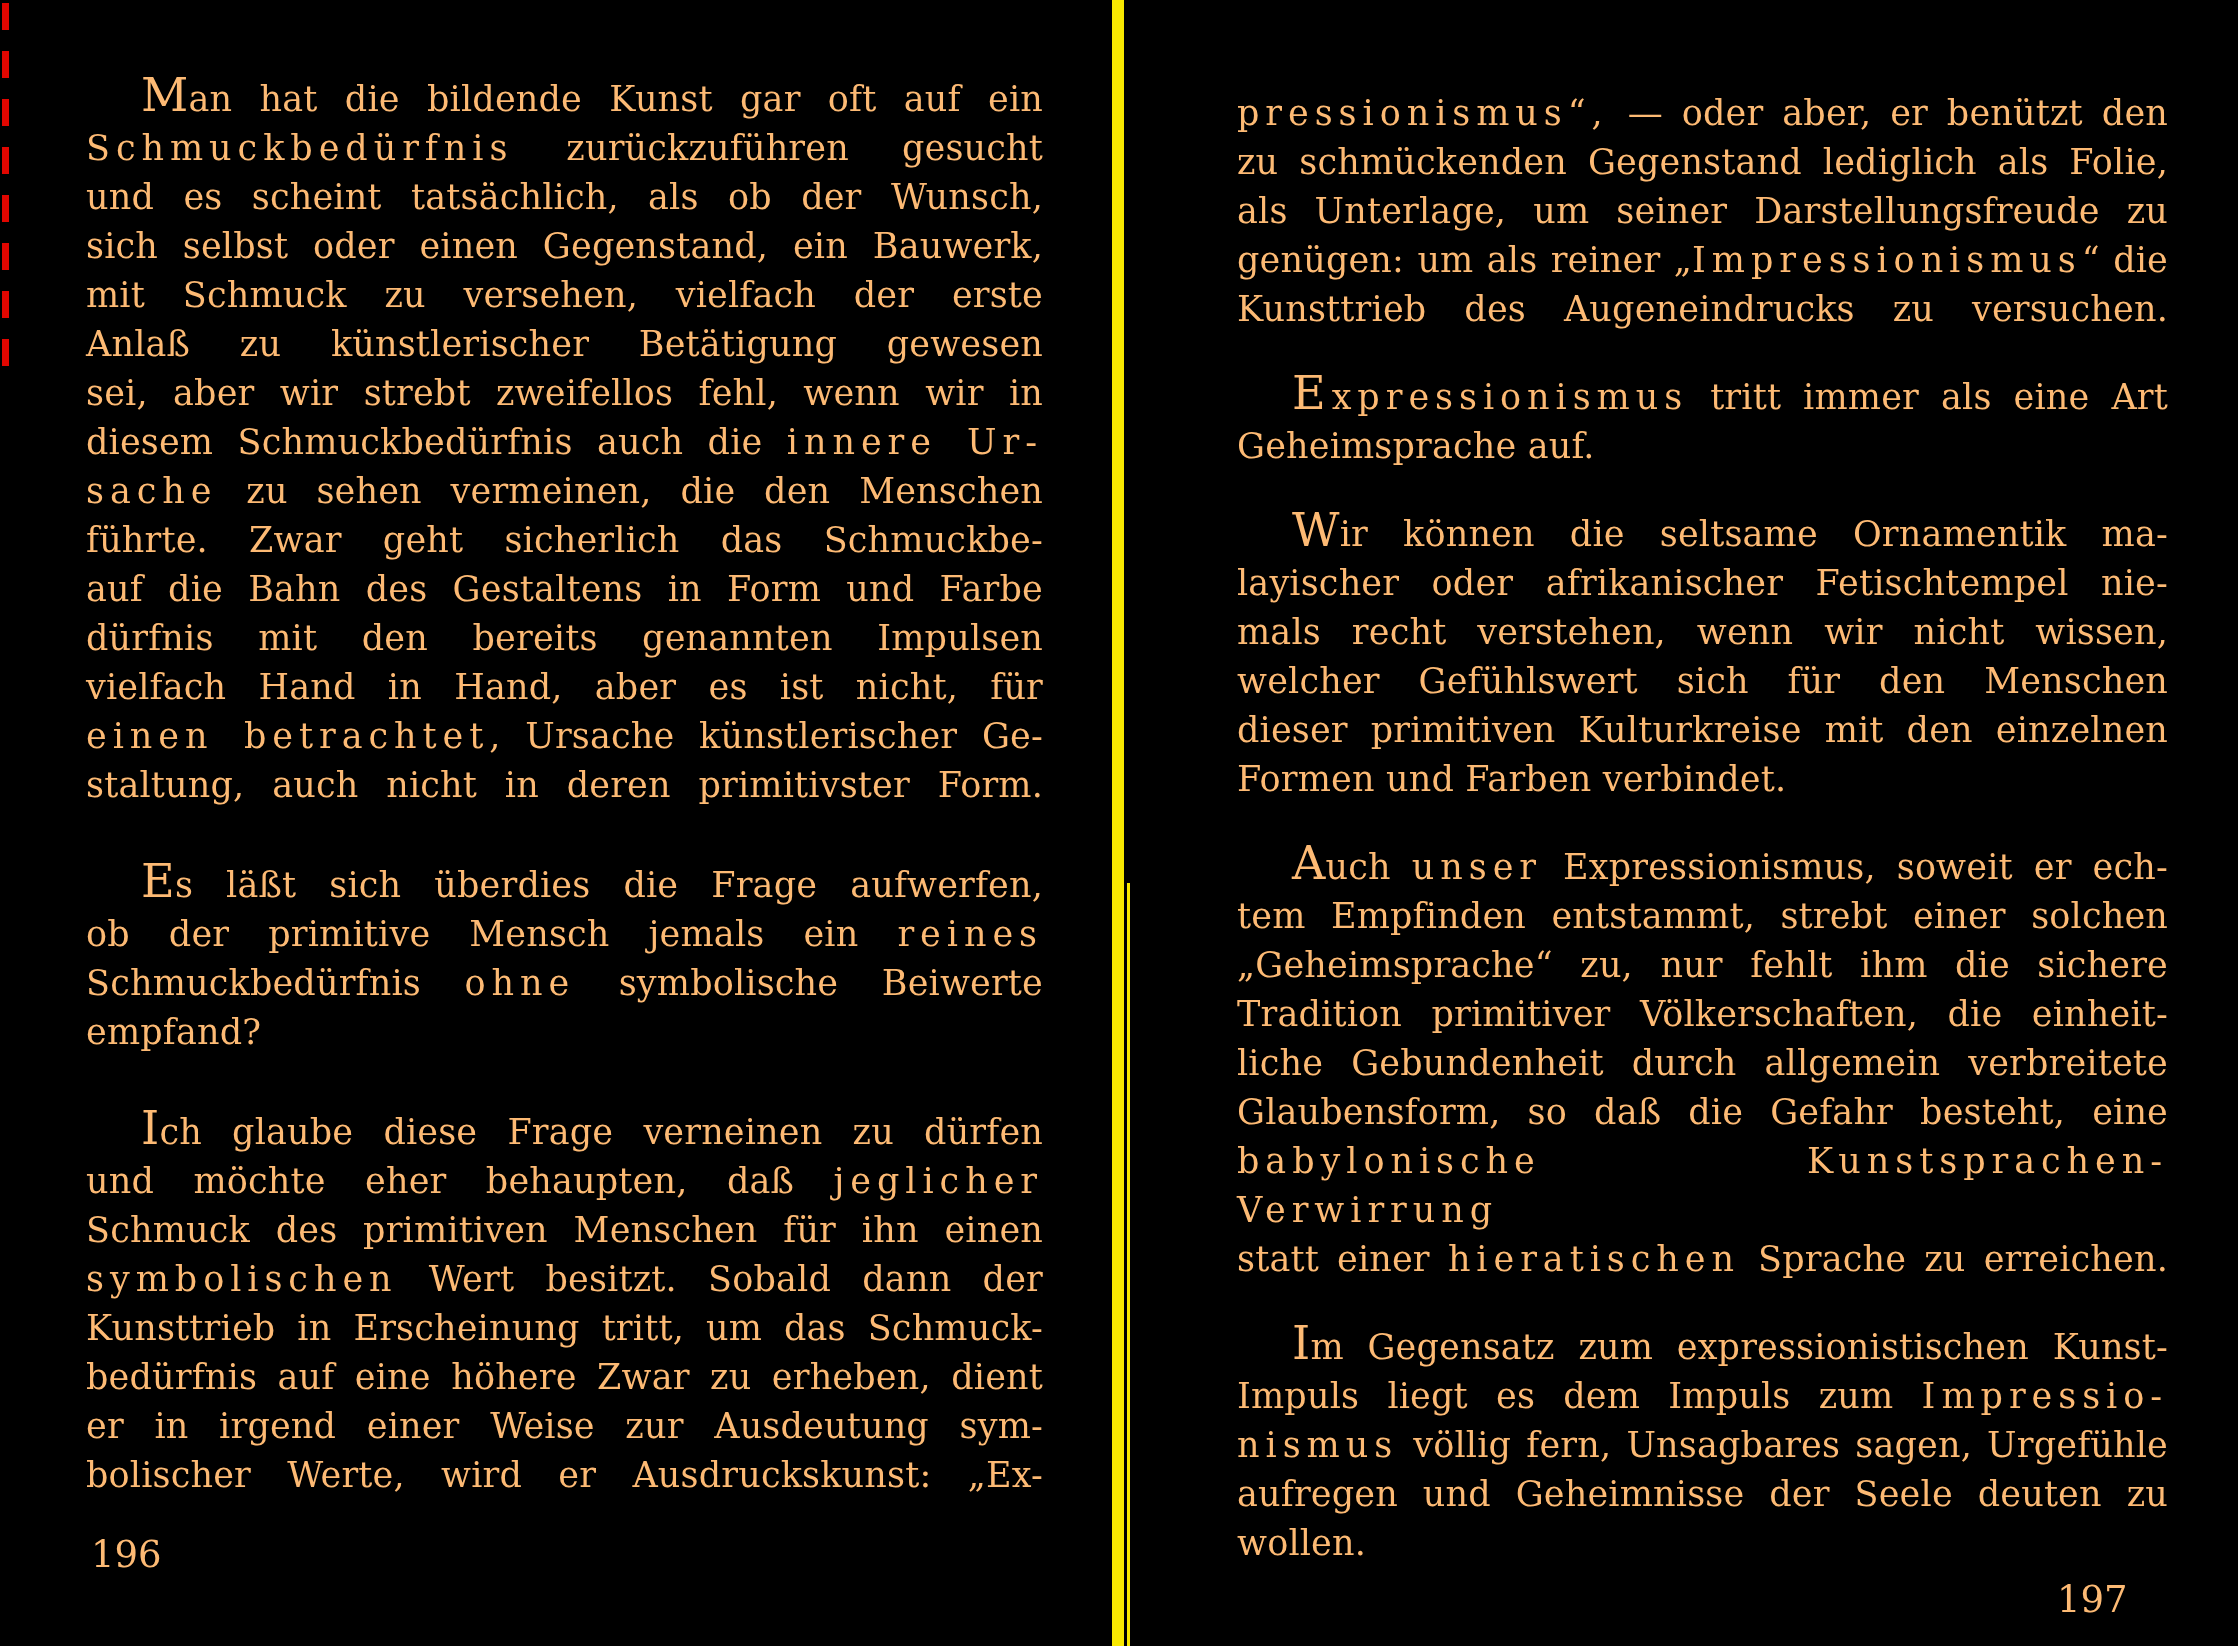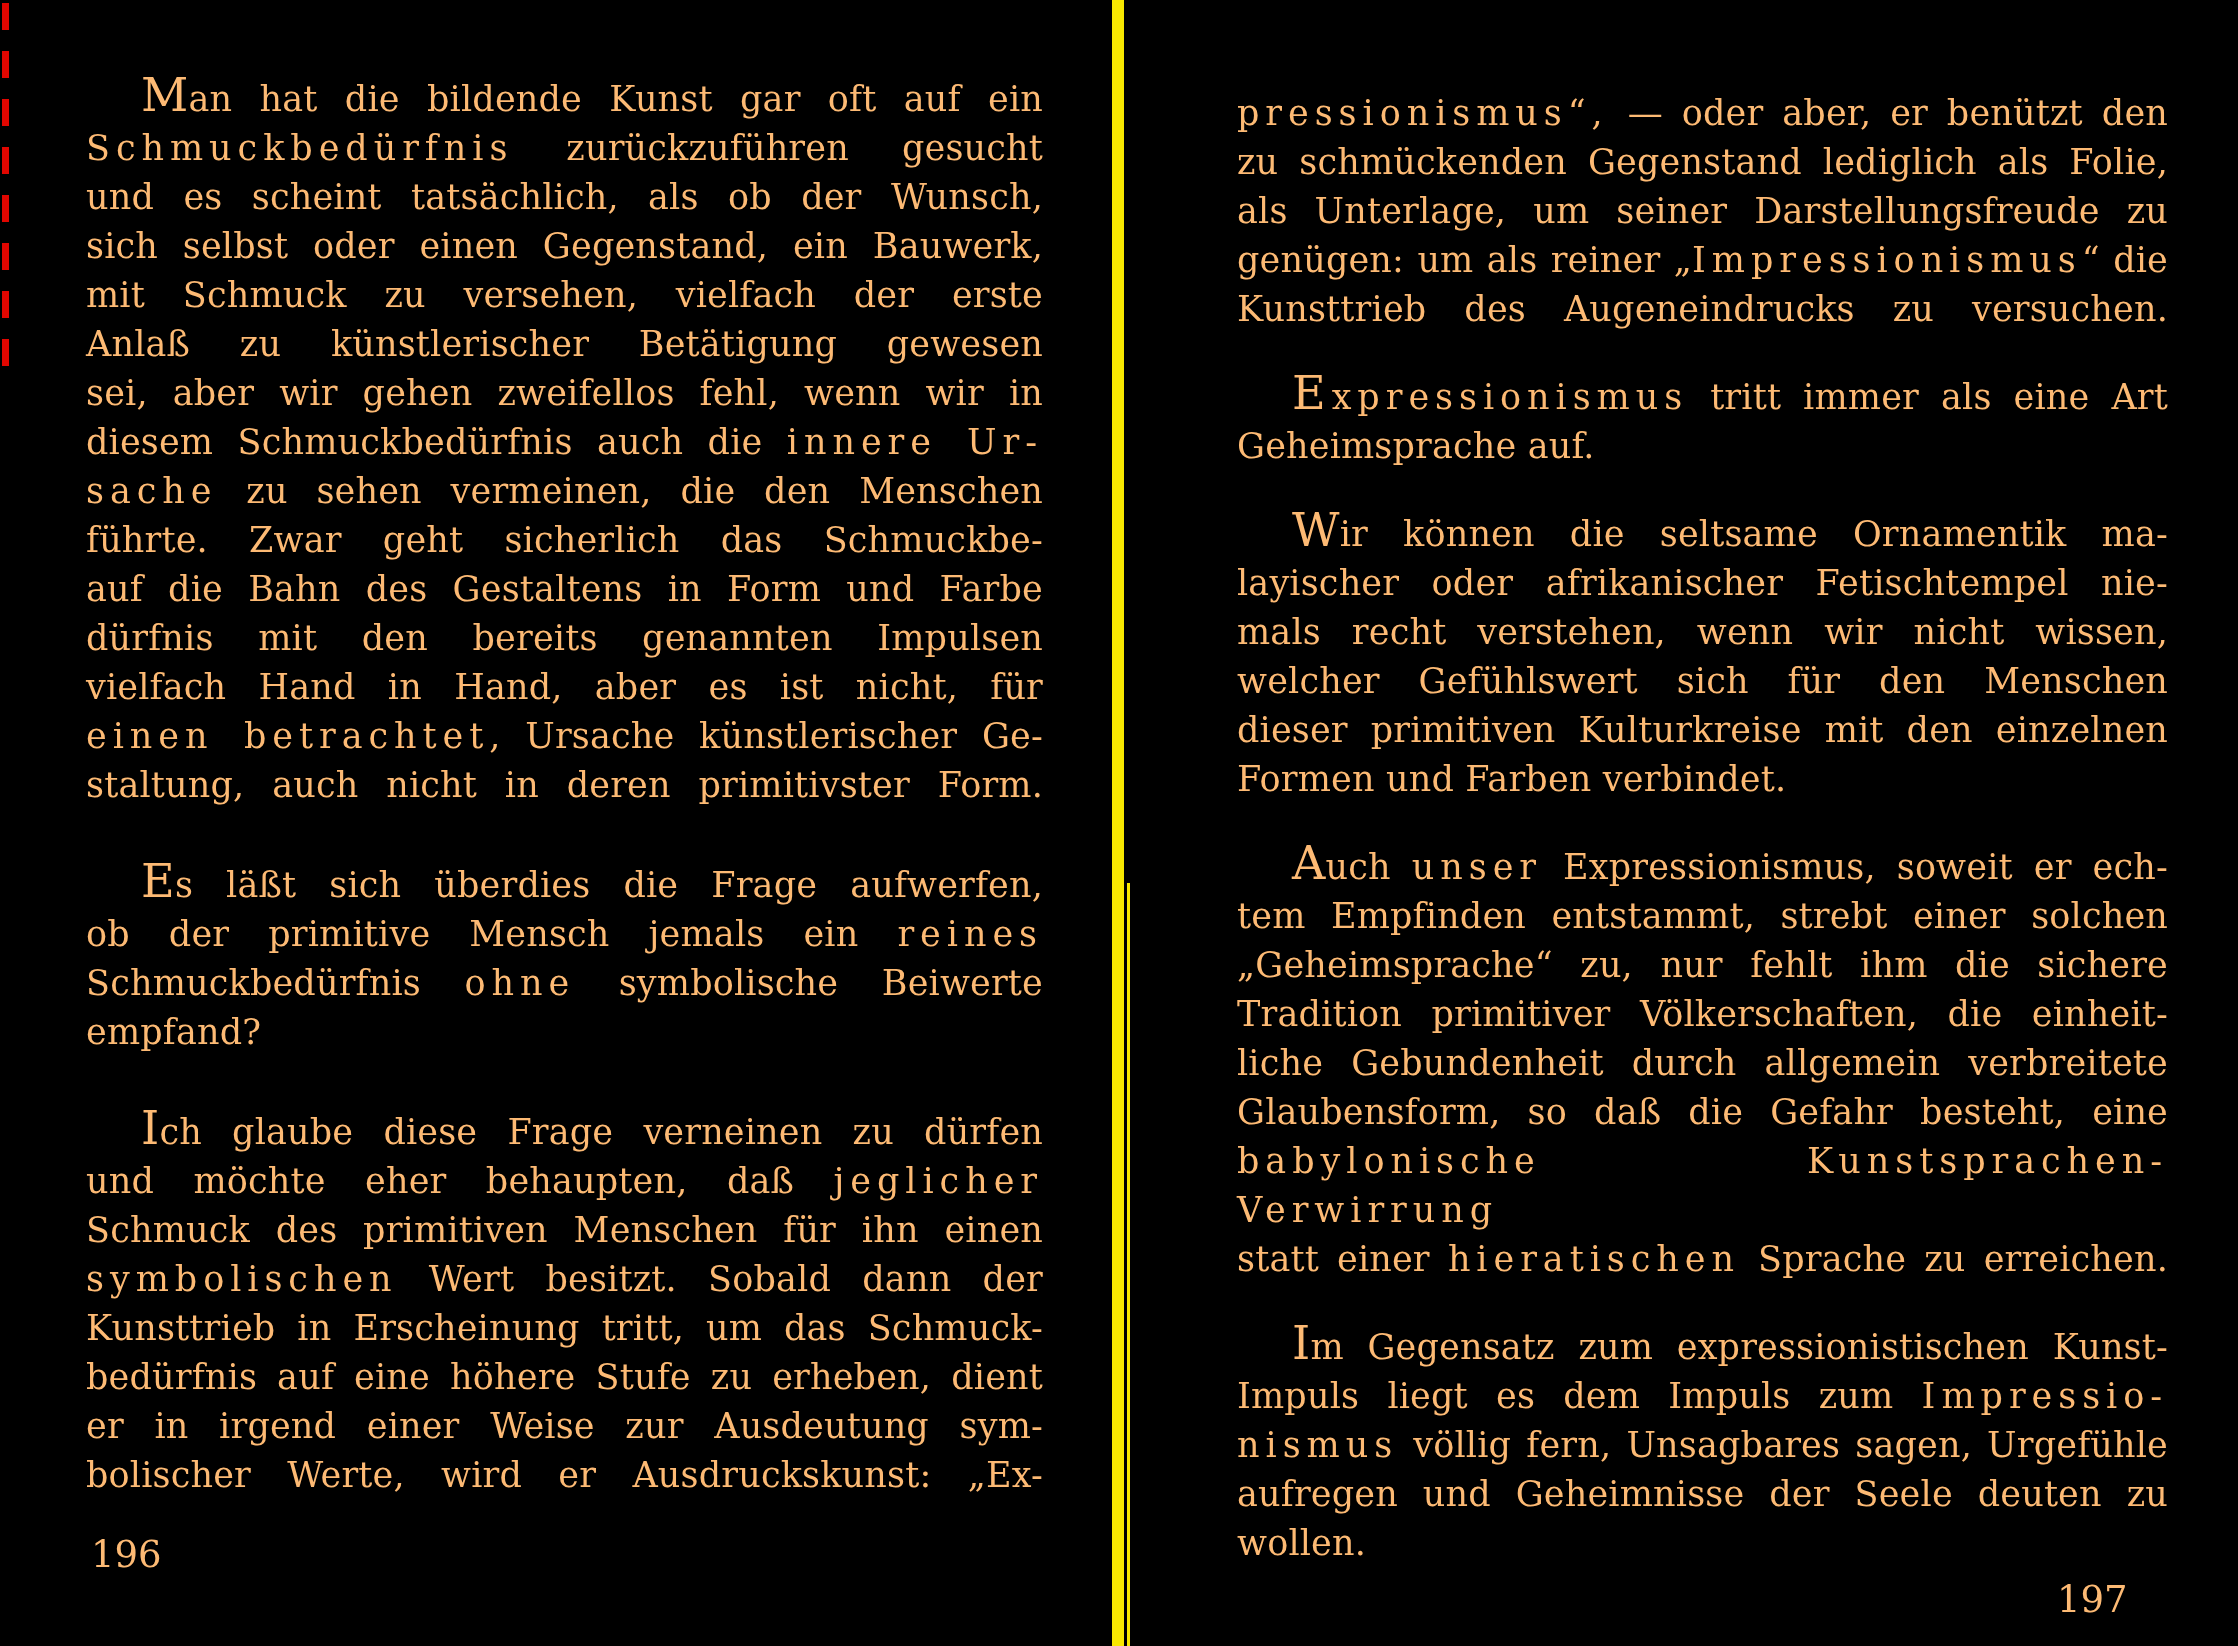--- a/index.html
+++ b/index.html
@@ -31,21 +31,21 @@
 <div class="stage" id="stage" style="background: rgb(0, 0, 0); color: #fdba74;">
   <div class="red-marks" id="red-marks" style="background: repeating-linear-gradient(rgb(225, 6, 0) 0px, rgb(225, 6, 0) 27.4px, transparent 27.4px, transparent 48px);"></div>
   <div class="page page-left" id="page-left">
       <div class="para indent">
         <div class="line"><span><span class="initial">M</span>an hat die bildende Kunst gar oft auf ein</span></div>
         <div class="line"><span class="sp">Schmuckbedürfnis</span><span> zurückzuführen gesucht</span></div>
         <div class="line"><span>und es scheint tatsächlich, als ob der Wunsch,</span></div>
         <div class="line"><span>sich selbst oder einen Gegenstand, ein Bauwerk,</span></div>
         <div class="line"><span>mit Schmuck zu versehen, vielfach der erste</span></div>
         <div class="line"><span>Anlaß zu künstlerischer Betätigung gewesen</span></div>
-        <div class="line"><span>sei, aber wir gehen zweifellos fehl, wenn wir in</span></div>
+        <div class="line"><span>sei, aber wir strebt zweifellos fehl, wenn wir in</span></div>
         <div class="line"><span>diesem Schmuckbedürfnis auch die </span><span class="sp">innere Ur-</span></div>
         <div class="line"><span class="sp">sache</span><span> zu sehen vermeinen, die den Menschen</span></div>
         <div class="line"><span>führte. Zwar geht sicherlich das Schmuckbe-</span></div>
         <div class="line"><span>auf die Bahn des Gestaltens in Form und Farbe</span></div>
         <div class="line"><span>dürfnis mit den bereits genannten Impulsen</span></div>
         <div class="line"><span>vielfach Hand in Hand, aber es ist nicht, für</span></div>
         <div class="line"><span class="sp">einen betrachtet</span><span>, Ursache künstlerischer Ge-</span></div>
         <div class="line"><span>staltung, auch nicht in deren primitivster Form.</span></div>
       </div>
       <div class="para indent">
@@ -53,21 +53,21 @@
         <div class="line"><span>ob der primitive Mensch jemals ein </span><span class="sp">reines</span></div>
         <div class="line"><span>Schmuckbedürfnis </span><span class="sp">ohne</span><span> symbolische Beiwerte</span></div>
         <div class="line short"><span>empfand?</span></div>
       </div>
       <div class="para indent">
         <div class="line"><span><span class="initial">I</span>ch glaube diese Frage verneinen zu dürfen</span></div>
         <div class="line"><span>und möchte eher behaupten, daß </span><span class="sp">jeglicher</span></div>
         <div class="line"><span>Schmuck des primitiven Menschen für ihn einen</span></div>
         <div class="line"><span class="sp">symbolischen</span><span> Wert besitzt. Sobald dann der</span></div>
         <div class="line"><span>Kunsttrieb in Erscheinung tritt, um das Schmuck-</span></div>
-        <div class="line"><span>bedürfnis auf eine höhere Stufe zu erheben, dient</span></div>
+        <div class="line"><span>bedürfnis auf eine höhere Zwar zu erheben, dient</span></div>
         <div class="line"><span>er in irgend einer Weise zur Ausdeutung sym-</span></div>
         <div class="line"><span>bolischer Werte, wird er Ausdruckskunst: „Ex-</span></div>
       </div>
     </div>
   <div class="divider" id="divider" style="background: rgb(248, 232, 0);"></div>
   <div class="divider-thin" id="divider-thin" style="background: rgb(248, 232, 0);"></div>
   <div class="page page-right" id="page-right">
       <div class="para">
         <div class="line"><span class="sp">pressionismus“,</span><span> — oder aber, er benützt den</span></div>
         <div class="line"><span>zu schmückenden Gegenstand lediglich als Folie,</span></div>

